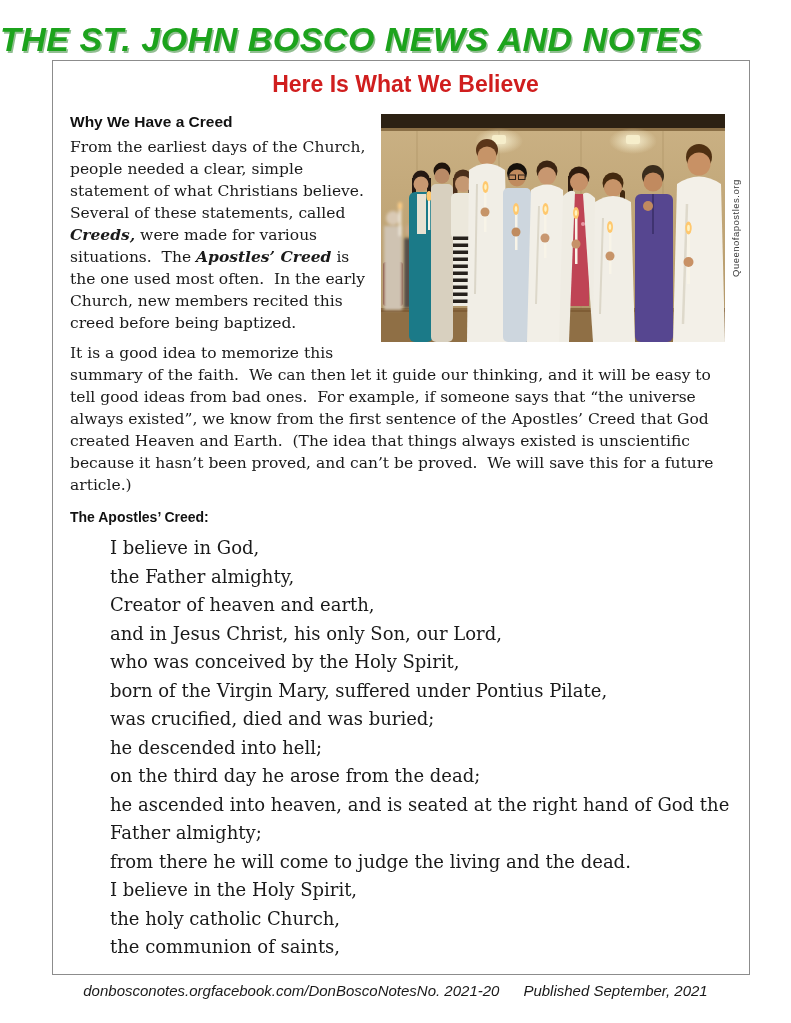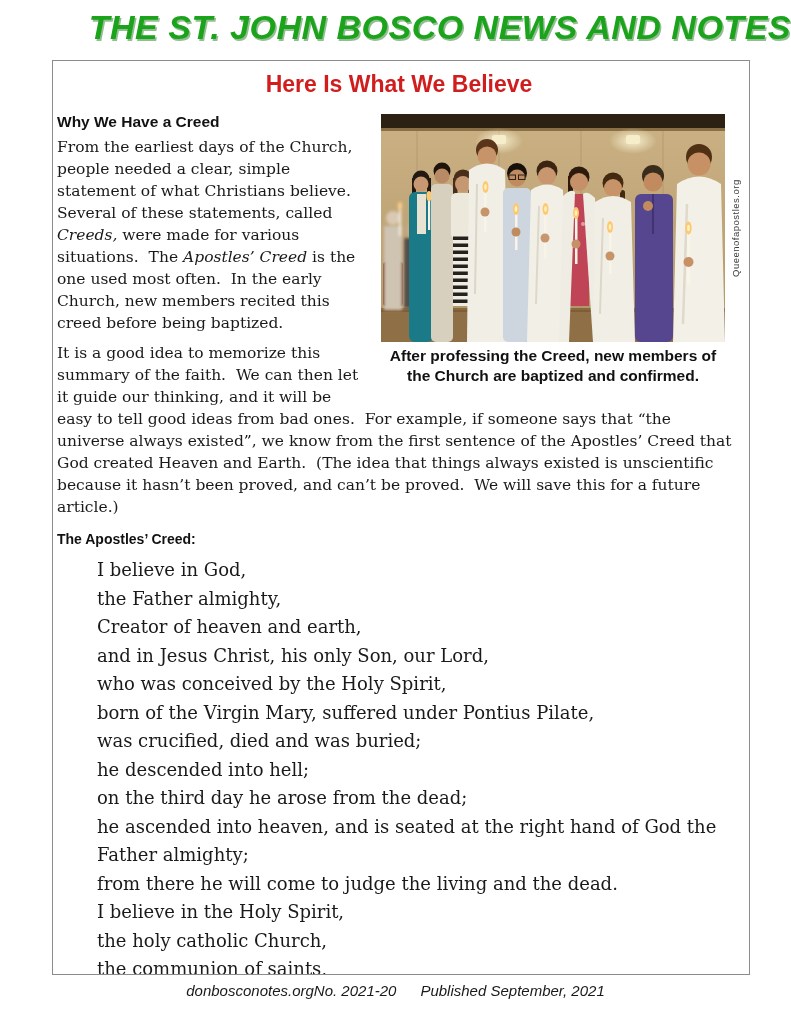--- a/index.html
+++ b/index.html
@@ -5,40 +5,40 @@
   html,body{margin:0;padding:0;background:#ffffff;}
   body{
     width:791px;height:1023px;
     font-family:"Liberation Sans",sans-serif;
     color:#1a1a1a;
     position:relative;
     overflow:hidden;
   }
   
   .masthead{
-    width:791px;text-align:right;
-    padding-top:8px;
+    width:791px;text-align:left;
+    padding-top:20px;
   }
   .masthead h1{
     margin:0;
     font-family:"Liberation Sans",sans-serif;
     font-style:italic;font-weight:900;
     font-size:34px;letter-spacing:0.5px;
     color:#1ca31c;
     text-shadow:1.5px 1.5px 0 rgba(13,110,13,.45);
     white-space:nowrap;
   }
   
   .sheet{
     box-sizing:border-box;
     position:absolute;left:52px;top:60px;
     width:698px;height:915px;
     border:1px solid #8c8c8c;
     background:#ffffff;
-    padding:6px 8px 10px 4px;
+    padding:6px 8px 10px 17px;
     overflow:hidden;
   }
   .page-heading{
     text-align:center;
     font-weight:bold;font-size:23px;
     color:#d01e1e;
     margin:4px 0 14px 0;
   }
   
   .article{font-family:"DejaVu Serif","Liberation Serif",serif;font-size:15.5px;line-height:22px;}
@@ -68,21 +68,21 @@
     color:#111;
     white-space:pre-wrap;
   }
   .sec-heading{
     font-family:"Liberation Sans",sans-serif;
     font-weight:bold;font-size:15.5px;line-height:20px;
     color:#111;
     margin:0 0 4px 0;
   }
   .para{margin:0 0 8px 0;white-space:pre-wrap;}
-  .para .ital{font-style:italic;}
+  .para .ital{font-style:italic;font-weight:bold;}
   
   .creed-heading{
     font-family:"Liberation Sans",sans-serif;
     font-weight:bold;font-size:14px;
     color:#111;
     margin:10px 0 6px 0;
     clear:both;
   }
   .creed-lines{
     font-family:"DejaVu Serif","Liberation Serif",serif;
@@ -247,32 +247,32 @@
             <path d="M296 70 q22 -15 44 0 L344 228 L292 228 Z" fill="#f3f0e8"></path>
             <path d="M306 90 L302 210" stroke="#ded9cb" stroke-width="2.5" fill="none"></path>
             <rect x="306" y="120" width="3" height="50" fill="#f8f4e8"></rect>
             <circle cx="307.5" cy="148" r="5" fill="#c89165"></circle>
             <ellipse cx="307.5" cy="114" rx="3.2" ry="6.5" fill="#ffc86e"></ellipse>
             <ellipse cx="307.5" cy="114" rx="1.4" ry="3.2" fill="#fff3c2"></ellipse>
           </svg>
         </div>
         <div class="photo-credit">Queenofapostles.org</div>
       </div>
-      <div class="photo-caption">After professing the Creed, new members of the Church are baptized and confirmed.</div>
     </div>
 
     <div class="sec-heading">Why We Have a Creed</div>
     <p class="para"><span>From the earliest days of the Church, people needed a clear, simple statement of what Christians believe.  Several of these statements, called </span><span class="ital">Creeds,</span><span> were made for various situations.  The </span><span class="ital">Apostles’ Creed</span><span> is the one used most often.  In the early Church, new members recited this creed before being baptized.</span></p>
     <p class="para">It is a good idea to memorize this summary of the faith.  We can then let it guide our thinking, and it will be easy to tell good ideas from bad ones.  For example, if someone says that “the universe always existed”, we know from the first sentence of the Apostles’ Creed that God created Heaven and Earth.  (The idea that things always existed is unscientific because it hasn’t been proved, and can’t be proved.  We will save this for a future article.)</p>
 
     <div class="creed-heading">The Apostles’ Creed:</div>
     <div class="creed-lines"><div>I believe in God,</div><div>the Father almighty,</div><div>Creator of heaven and earth,</div><div>and in Jesus Christ, his only Son, our Lord,</div><div>who was conceived by the Holy Spirit,</div><div>born of the Virgin Mary, suffered under Pontius Pilate,</div><div>was crucified, died and was buried;</div><div>he descended into hell;</div><div>on the third day he arose from the dead;</div><div>he ascended into heaven, and is seated at the right hand of God the Father almighty;</div><div>from there he will come to judge the living and the dead.</div><div>I believe in the Holy Spirit,</div><div>the holy catholic Church,</div><div>the communion of saints,</div></div>
 
   </div>
 </div>
 
 <div class="footer">
   <span>donbosconotes.org</span>
+  <span>facebook.com/DonBoscoNotes</span>
   <span class="f-pair">
     <span>No. 2021-20</span>
     <span>Published September, 2021</span>
   </span>
 </div>
 
 </body></html>

